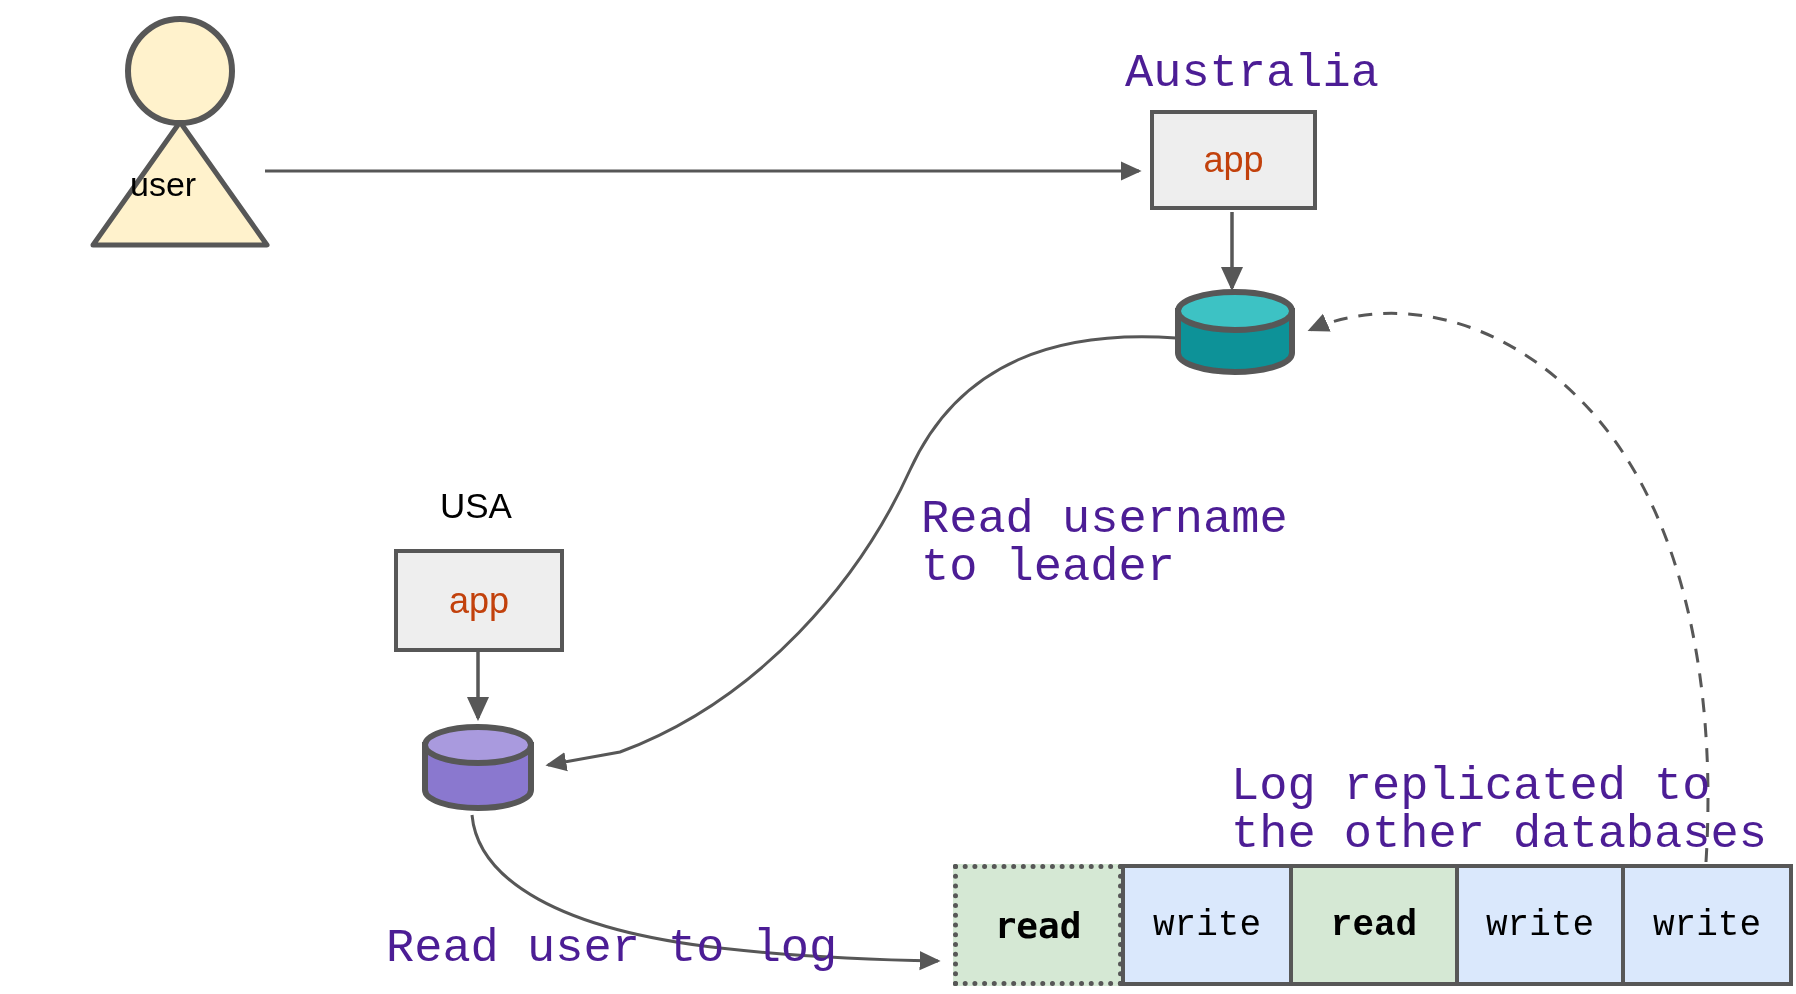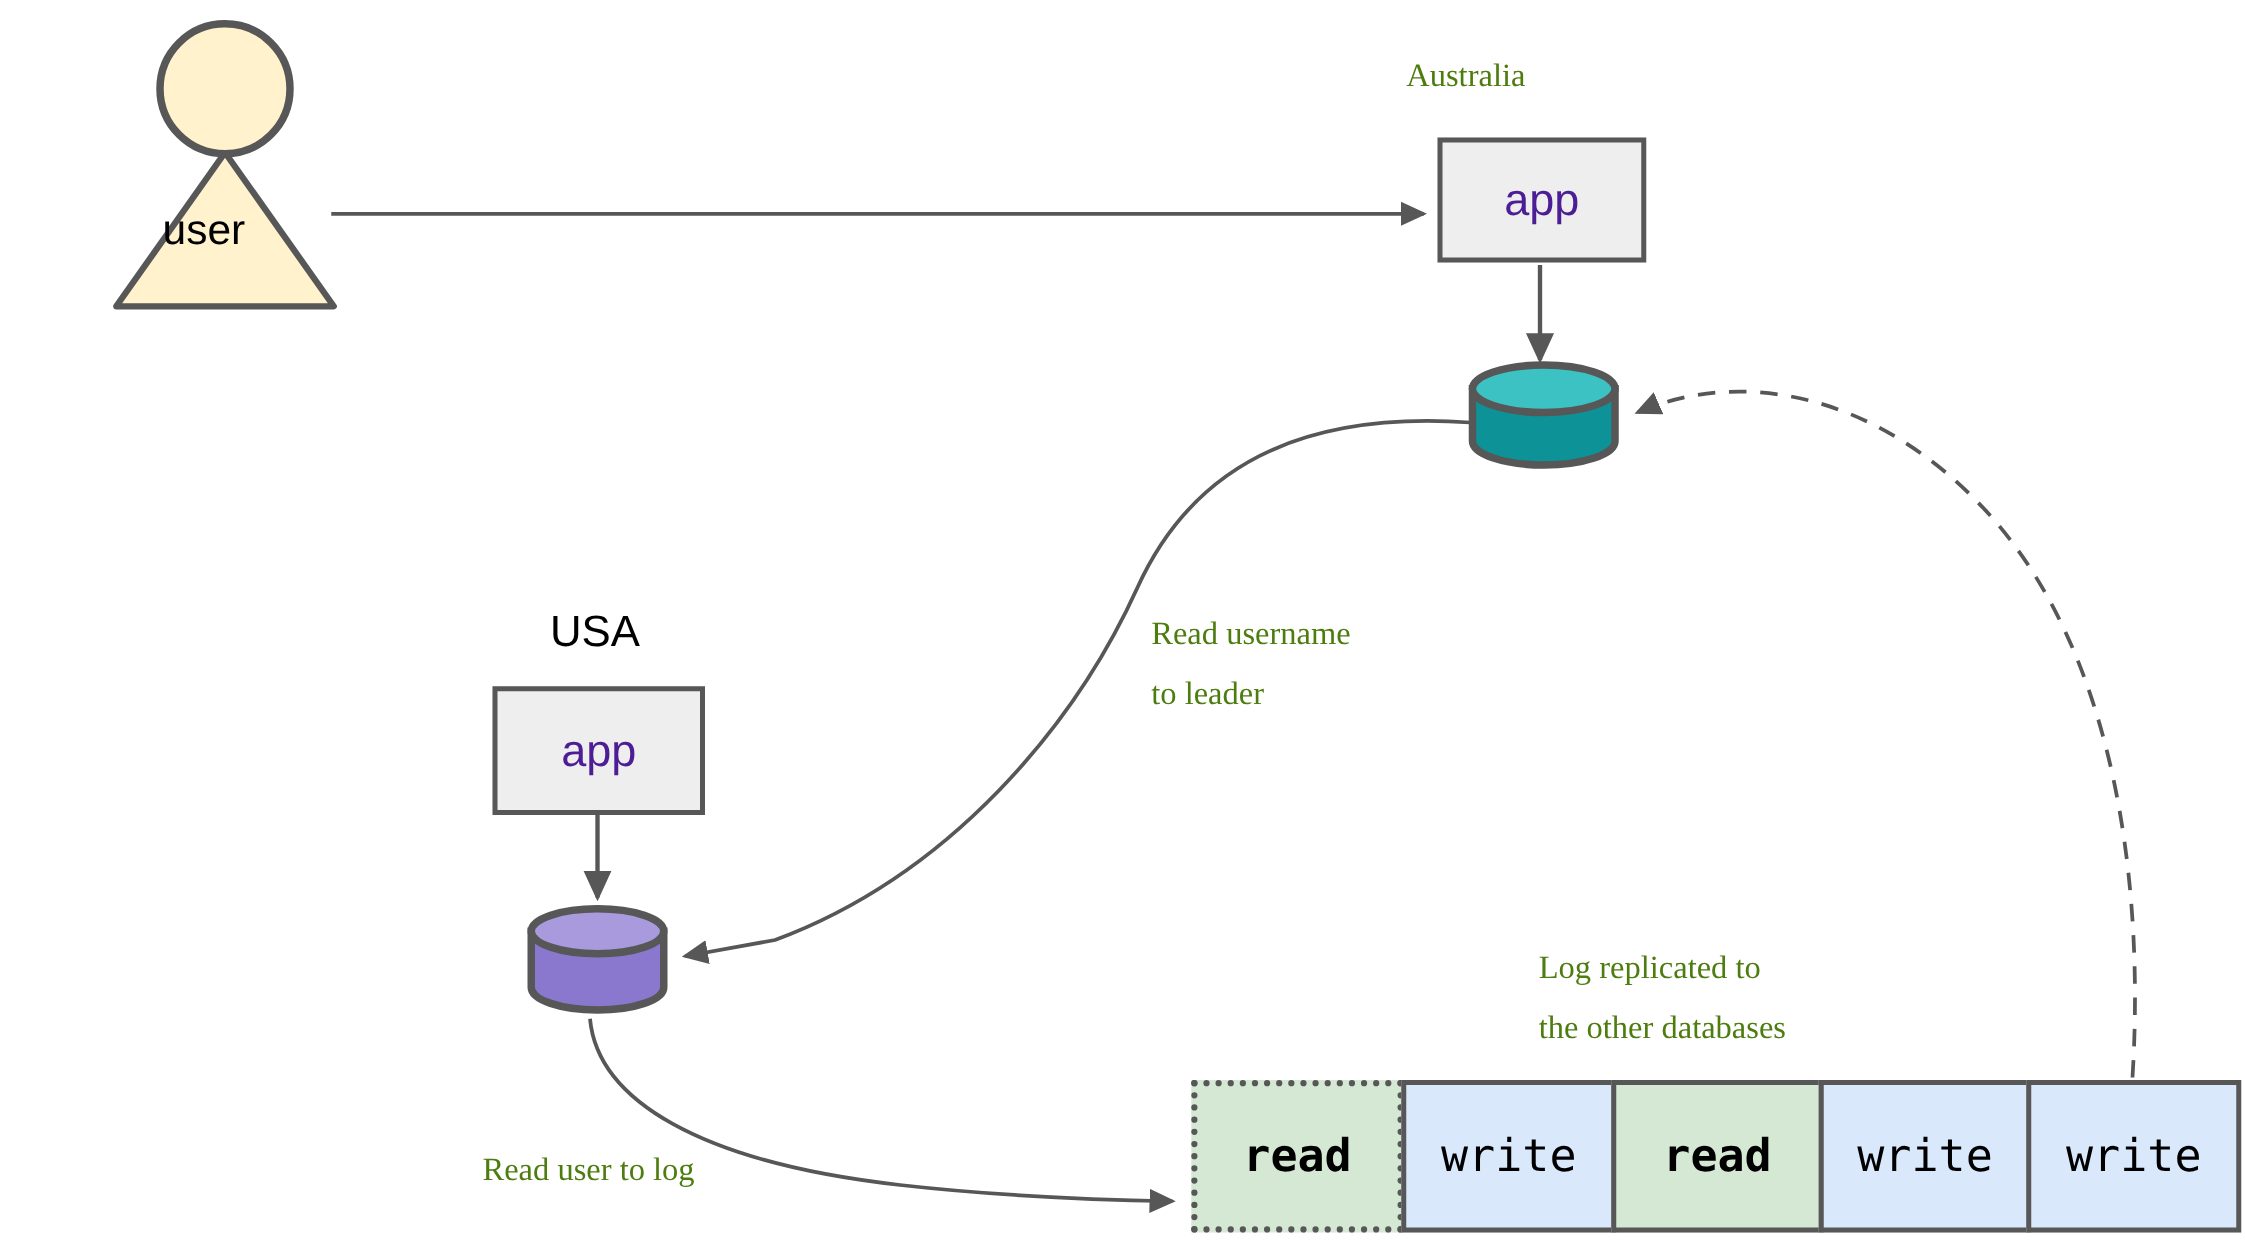--- a/index.html
+++ b/index.html
@@ -17,23 +17,23 @@
   }
   svg.layer {
     position: absolute;
     top: 0;
     left: 0;
     width: 1796px;
     height: 994px;
   }
   .mono-label {
     position: absolute;
-    font-family: Liberation Serif, serif;
-    font-size: 26px;
-    color: #4d7c0f;
+    font-family: Liberation Mono, monospace;
+    font-size: 47px;
+    color: #4c1d95;
     white-space: pre;
     line-height: 1.18;
     letter-spacing: 0px;
   }
   .sans-label {
     position: absolute;
     font-family: "Liberation Sans", "DejaVu Sans", sans-serif;
     font-size: 35px;
     color: #000000;
     white-space: pre;
@@ -41,36 +41,37 @@
   .app-box {
     position: absolute;
     background: #eeeeee;
     border: 4px solid #575757;
     display: flex;
     align-items: center;
     justify-content: center;
     box-sizing: border-box;
     font-family: "Liberation Sans", "DejaVu Sans", sans-serif;
     font-size: 36px;
-    color: #4c1d95;
+    color: #c2410c;
   }
   .log-cell {
     position: absolute;
     top: 0;
     box-sizing: border-box;
     display: flex;
     align-items: center;
     justify-content: center;
     font-family: "DejaVu Sans Mono", "Liberation Mono", monospace;
     font-size: 36px;
     color: #000000;
     height: 100%;
   }
   .log-cell.solid {
     border: 4px solid #575757;
+    font-family: Liberation Mono, monospace;
   }
   .log-cell.dotted {
     border: 5px dotted #575757;
   }
   .log-cell.bold-text { font-weight: bold; }
   #log-strip {
     position: absolute;
     left: 953px;
     top: 864px;
     width: 840px;

